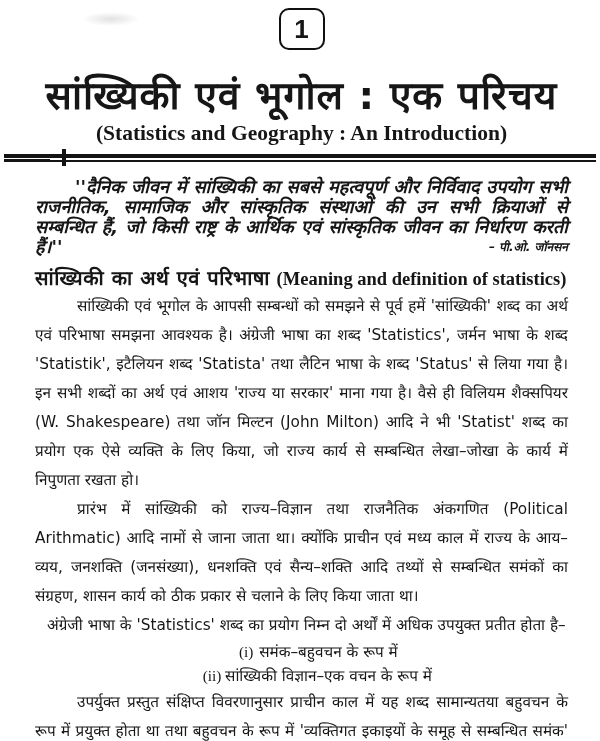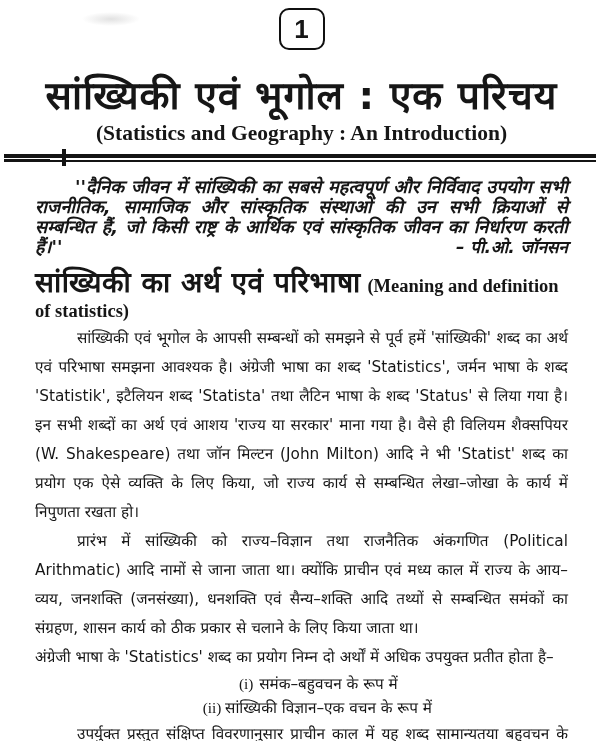--- a/index.html
+++ b/index.html
@@ -28,31 +28,31 @@
   .title-rule{position:relative;margin:9px -28px 0 -31px;}
   .rule-thick{height:3.5px;background:#141414;}
   .rule-thin{height:1.5px;background:#141414;margin-top:2.5px;}
   .rule-tick{position:absolute;left:58px;top:-5px;width:3.5px;height:17px;background:#141414;}
   .rule-stub{position:absolute;left:0;top:5px;width:46px;height:2px;background:#141414;}
 
   
   .quote{margin:15px 0 0 0;}
   .quote-text{margin:0;font-size:18px;line-height:20px;font-weight:bold;
               font-style:italic;text-align:justify;text-indent:40px;}
-  .quote-attrib{margin:-20px 0 0 0;text-align:right;font-size:17px;line-height:20px;
+  .quote-attrib{margin:-20px 0 0 0;text-align:right;font-size:12px;line-height:20px;
                 font-weight:bold;font-style:italic;}
 
   
   .section-heading{margin:9px 0 2px 0;font-weight:bold;line-height:1.2;}
-  .section-heading .hi{font-size:28px;letter-spacing:.5px;}
+  .section-heading .hi{font-size:20px;letter-spacing:.5px;}
   .section-heading .en{font-size:18.5px;font-family:"Liberation Serif","DejaVu Serif",serif;}
 
   
   .para{margin:0;font-size:15.3px;line-height:29px;text-align:justify;text-indent:42px;}
-  .para.no-indent{text-indent:0;}
+  .para.no-indent{text-indent:0;margin-left:12px;}
 
   .defs-list{margin:1px 0;padding:0 0 0 28px;list-style:none;text-align:center;}
   .defs-list li{font-size:15.3px;line-height:21.5px;margin:1px 0;}
   .defs-list .marker{font-family:"Liberation Serif","DejaVu Serif",serif;
                      display:inline-block;min-width:26px;}
 </style>
 </head>
 <body>
 
 <div class="page">

